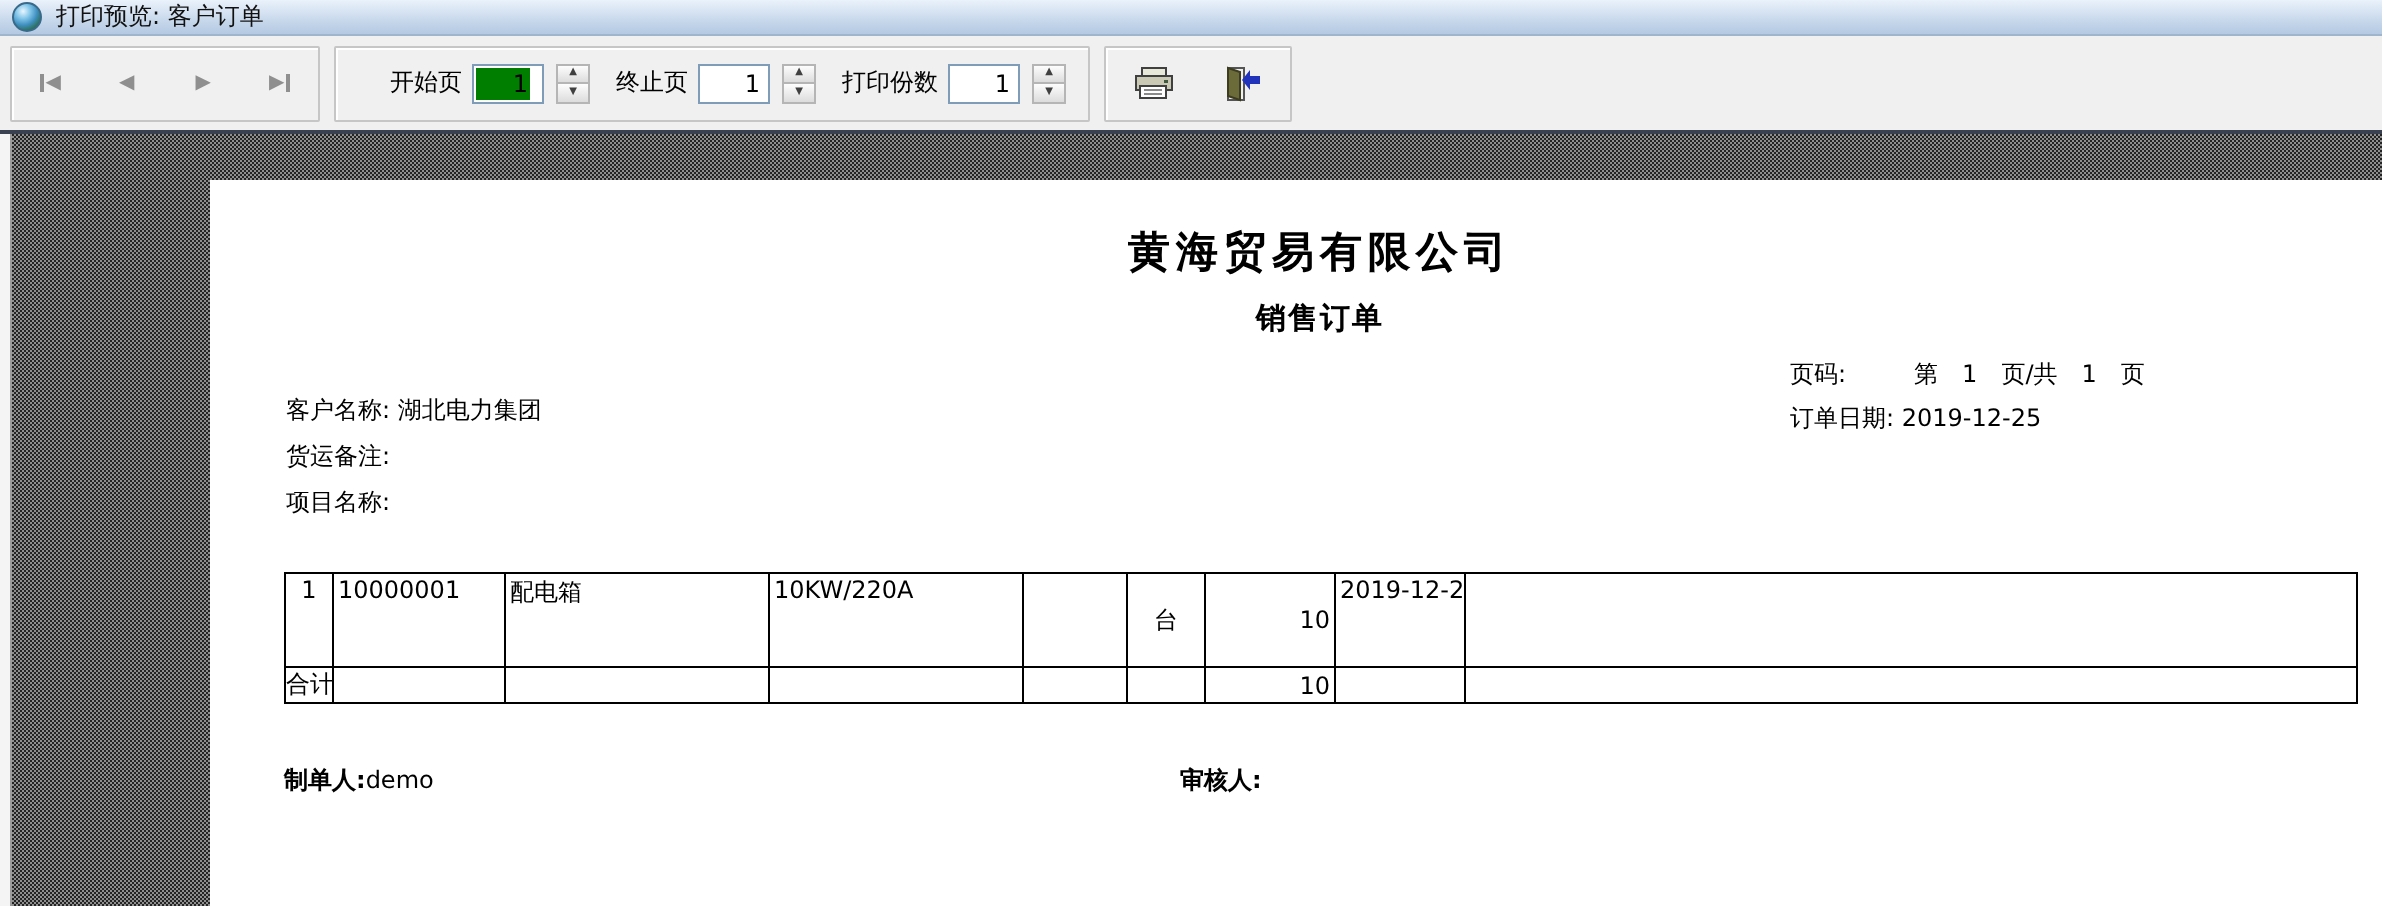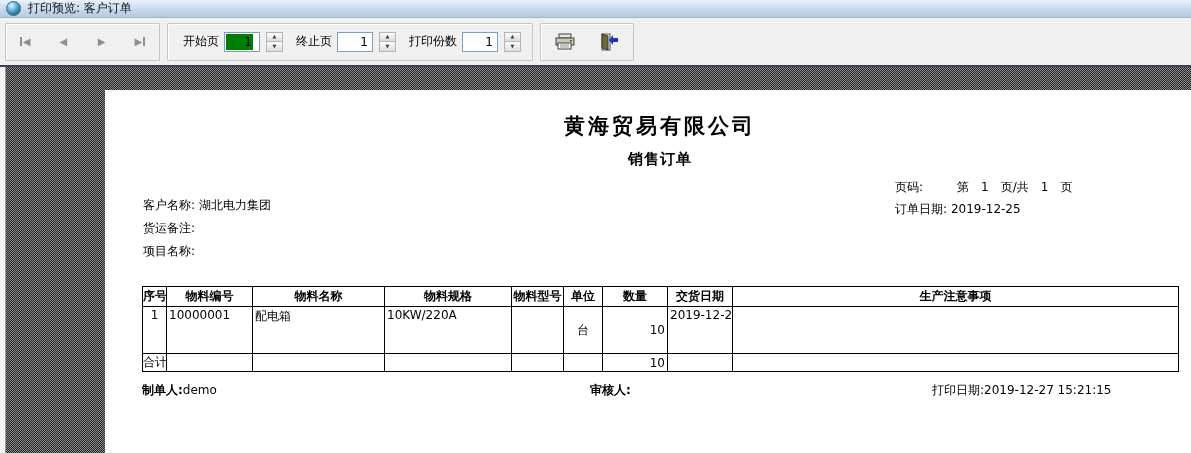--- a/index.html
+++ b/index.html
@@ -21,21 +21,21 @@
   .tb-panel { height:38px; background:#f0f0f0; border:1px solid #c6c6c6;
     border-radius:1px; box-shadow:inset 1px 1px 0 #ffffff; display:flex; align-items:center; }
   .panel-nav { width:155px; justify-content:space-around; }
   .nav-btn { width:30px; height:28px; display:flex; align-items:center; justify-content:center;
     color:#8f8f8f; font-size:10px; gap:1px; cursor:default; }
   .nav-bar { display:inline-block; width:2px; height:9px; background:#8f8f8f; }
   .glyph { line-height:1; }
 
   .panel-pages { padding:0 11px; gap:5px; }
   .tb-label { font-size:12px; color:#000; margin-left:8px; }
-  .tb-label:first-child { margin-left:4px; }
+  .tb-label:first-child { margin-left:16px; }
   .field { width:36px; height:20px; border:1px solid #7f9db9; background:#fff;
     display:flex; align-items:center; font-size:12px; }
   .field .plain { flex:1; text-align:right; padding-right:4px; }
   .field .sel { width:27px; height:16px; margin-left:1px; background:#007e00;
     color:#000; text-align:right; padding-right:1px; line-height:16px; }
   .spinner { width:17px; height:20px; display:flex; flex-direction:column; margin-left:1px; }
   .spin-btn { flex:1; border:1px solid #b5b5b5; background:linear-gradient(#fdfdfd,#dcdcdc);
     display:flex; align-items:center; justify-content:center;
     font-size:5px; color:#404040; line-height:1; }
   .spin-btn + .spin-btn { border-top:none; }
@@ -197,31 +197,20 @@
             <col style="width:86px">
             <col style="width:132px">
           <col style="width:127px">
             <col style="width:52px">
             <col style="width:39px">
           <col style="width:65px">
             <col style="width:65px">
             <col style="width:446px">
         </colgroup>
         <tbody>
-            <tr>
-          <th>序号</th>
-          <th>物料编号</th>
-          <th>物料名称</th>
-          <th>物料规格</th>
-          <th>物料型号</th>
-          <th>单位</th>
-          <th>数量</th>
-          <th>交货日期</th>
-          <th>生产注意事项</th>
-        </tr>
         <tr class="row-data">
           <td class="c-center">1</td>
           <td>10000001</td>
           <td>配电箱</td>
           <td>10KW/220A</td>
           <td></td>
           <td class="c-center v-mid">台</td>
           <td class="c-right v-mid">10</td>
           <td>2019-12-25</td>
           <td></td>
@@ -240,20 +229,17 @@
       </tbody>
         </table>
 
       <div class="doc-footer">
         <span class="f-maker">
           <span class="b">制单人:</span><span>demo</span>
         </span>
         <span class="f-audit">
           <span class="b">审核人:</span><span></span>
         </span>
-        <span class="f-print">
-          <span>打印日期:</span><span>2019-12-27 15:21:15</span>
-        </span>
       </div>
 
     </div>
   </div>
 </div>
 
 </body></html>

